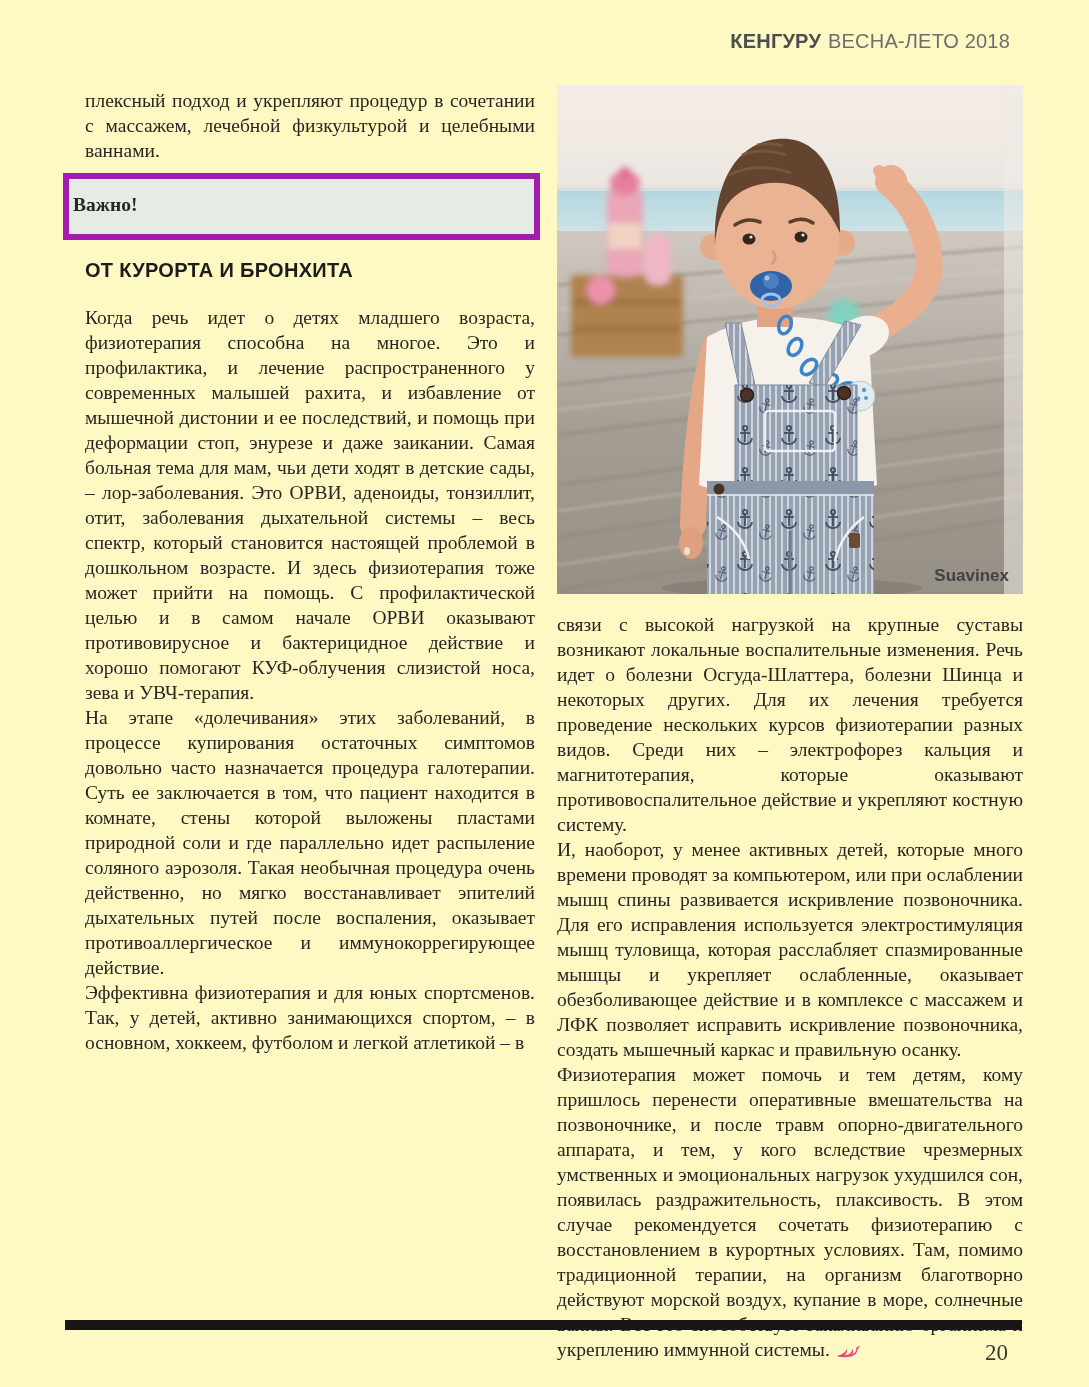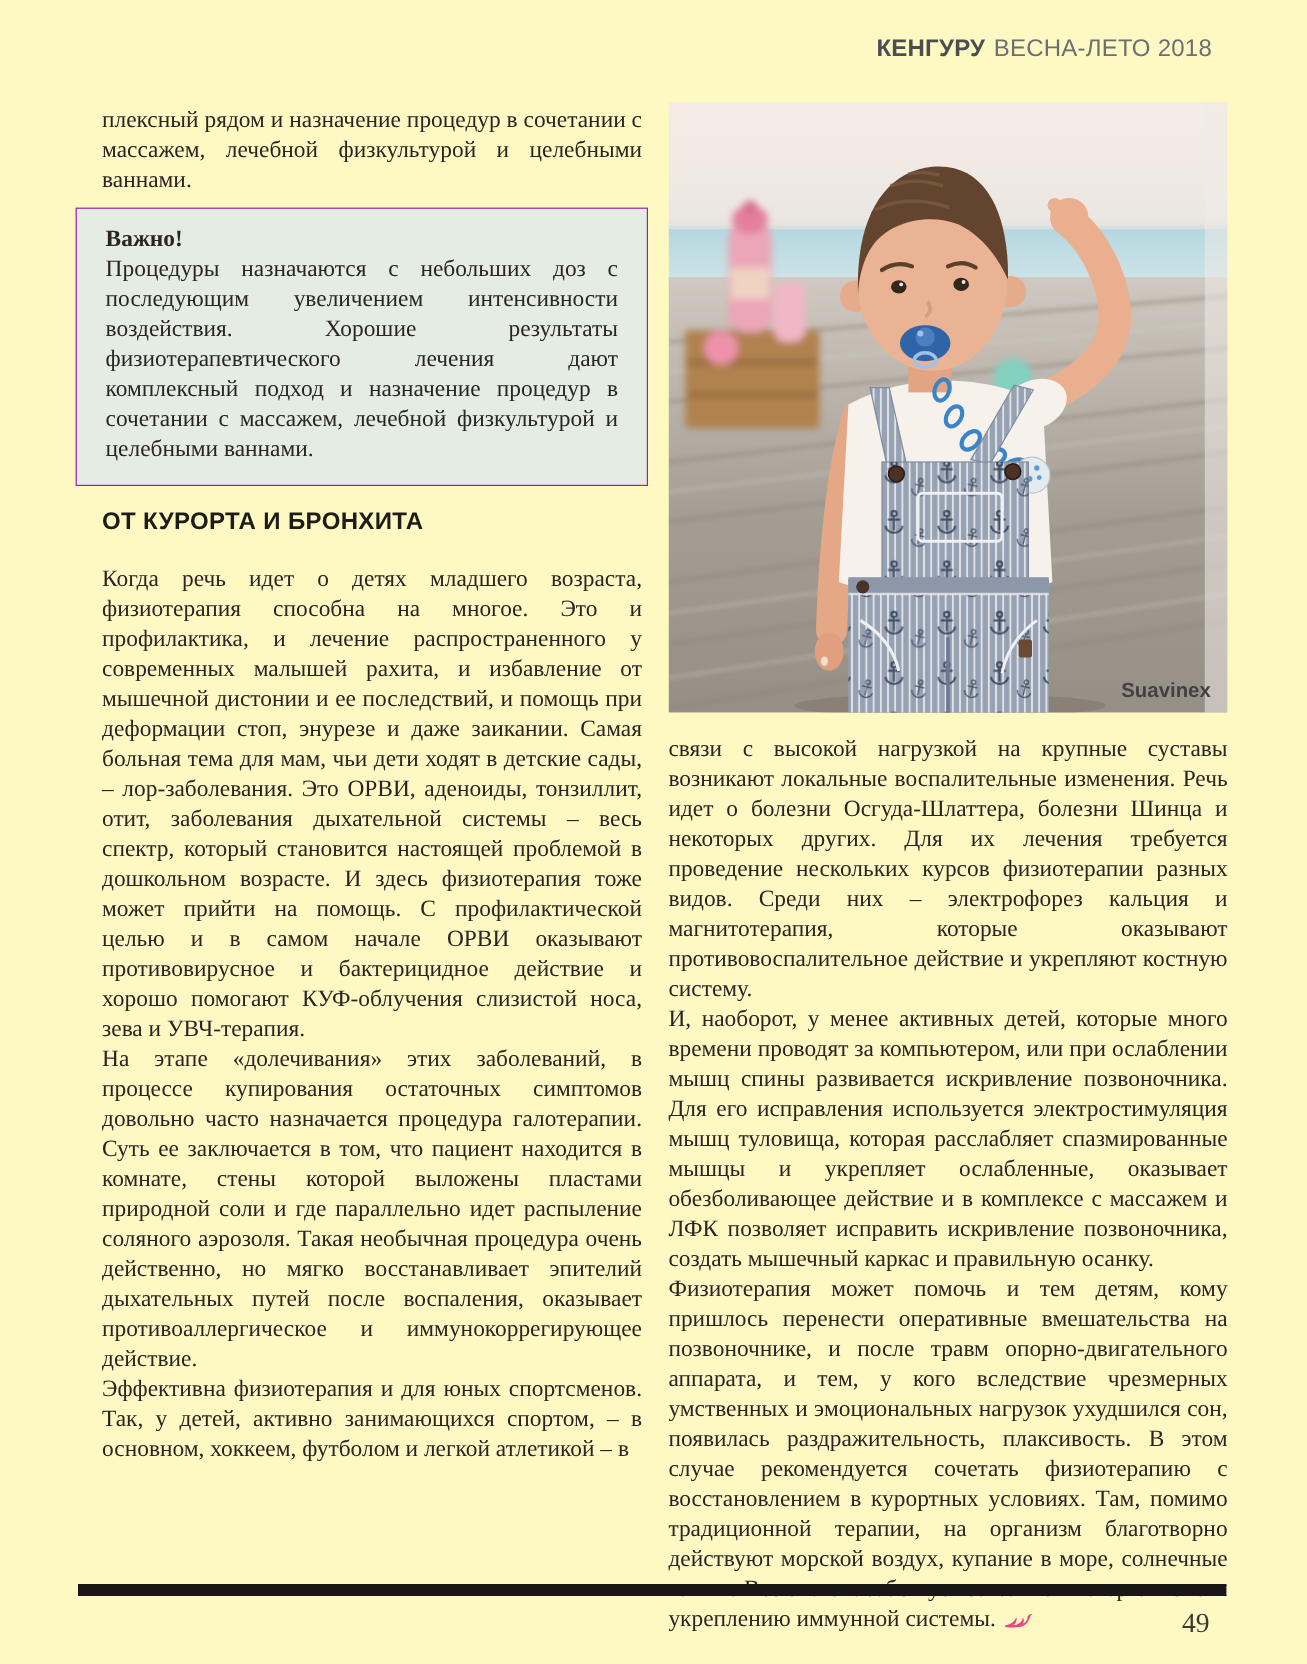--- a/index.html
+++ b/index.html
@@ -12,21 +12,21 @@
   .mag-header .mag-name{font-weight:700;color:#4c4d51;margin-right:7px;}
 
   
   .col-left{position:absolute;left:85px;top:88px;width:450px;}
   .col-right{position:absolute;left:557px;top:85px;width:466px;}
 
   p.body{margin:0;font-size:19.5px;line-height:25px;text-align:justify;}
 
   
   .important-box{box-sizing:border-box;margin:10px 0 0 -22px;width:477px;
-                 padding:13px 24px 17px;background:#e5ece4;border:1px solid #a21caf;}
+                 padding:13px 4px 17px;background:#e5ece4;border:6px solid #a21caf;}
   .important-box p{margin:0;font-size:19.5px;line-height:25px;text-align:justify;}
   .important-box .box-title{font-weight:700;text-align:left;}
 
   h2.section-heading{font-family:"Liberation Sans","DejaVu Sans",sans-serif;font-weight:700;
                      font-size:20px;line-height:20px;letter-spacing:.3px;color:#1d1c1a;
                      margin:20px 0 25px;}
   h2.second{margin-top:25px;margin-bottom:30px;}
 
   
   figure.photo{position:relative;margin:0 0 18px 0;width:466px;height:509px;overflow:hidden;}
@@ -44,25 +44,24 @@
 </head>
 <body>
 
 <div class="page">
 
   <div class="mag-header">
     <span class="mag-name">КЕНГУРУ</span><span>ВЕСНА-ЛЕТО 2018</span>
   </div>
 
   <div class="col-left">
-    <p class="body">плексный рядом и назначение процедур в сочетании с массажем, лечебной физкультурой и целебными ваннами.</p>
+    <p class="body">плексный подход и укрепляют процедур в сочетании с массажем, лечебной физкультурой и целебными ваннами.</p>
 
     <div class="important-box">
       <p class="box-title">Важно!</p>
-      <p>Процедуры назначаются с небольших доз с последующим увеличением интенсивности воздействия. Хорошие результаты физиотерапевтического лечения дают комплексный подход и назначение процедур в сочетании с массажем, лечебной физкультурой и целебными ваннами.</p>
     </div>
 
     <h2 class="section-heading">ОТ КУРОРТА И БРОНХИТА</h2>
     <p class="body">Когда речь идет о детях младшего возраста, физиотерапия способна на многое. Это и профилактика, и лечение распространенного у современных малышей рахита, и избавление от мышечной дистонии и ее последствий, и помощь при деформации стоп, энурезе и даже заикании. Самая больная тема для мам, чьи дети ходят в детские сады, – лор-заболевания. Это ОРВИ, аденоиды, тонзиллит, отит, заболевания дыхательной системы – весь спектр, который становится настоящей проблемой в дошкольном возрасте. И здесь физиотерапия тоже может прийти на помощь. С профилактической целью и в самом начале ОРВИ оказывают противовирусное и бактерицидное действие и хорошо помогают КУФ-облучения слизистой носа, зева и УВЧ-терапия.</p>
     <p class="body">На этапе «долечивания» этих заболеваний, в процессе купирования остаточных симптомов довольно часто назначается процедура галотерапии. Суть ее заключается в том, что пациент находится в комнате, стены которой выложены пластами природной соли и где параллельно идет распыление соляного аэрозоля. Такая необычная процедура очень действенно, но мягко восстанавливает эпителий дыхательных путей после воспаления, оказывает противоаллергическое и иммунокоррегирующее действие.</p>
 
     <p class="body">Эффективна физиотерапия и для юных спортсменов. Так, у детей, активно занимающихся спортом, – в основном, хоккеем, футболом и легкой атлетикой – в</p>
   </div>
 
   <div class="col-right">
@@ -216,15 +215,15 @@
 
     <p class="body">связи с высокой нагрузкой на крупные суставы возникают локальные воспалительные изменения. Речь идет о болезни Осгуда-Шлаттера, болезни Шинца и некоторых других. Для их лечения требуется проведение нескольких курсов физиотерапии разных видов. Среди них – электрофорез кальция и магнитотерапия, которые оказывают противовоспалительное действие и укрепляют костную систему.</p>
     <p class="body">И, наоборот, у менее активных детей, которые много времени проводят за компьютером, или при ослаблении мышц спины развивается искривление позвоночника. Для его исправления используется электростимуляция мышц туловища, которая расслабляет спазмированные мышцы и укрепляет ослабленные, оказывает обезболивающее действие и в комплексе с массажем и ЛФК позволяет исправить искривление позвоночника, создать мышечный каркас и правильную осанку.</p>
     <p class="body"><span>Физиотерапия может помочь и тем детям, кому пришлось перенести оперативные вмешательства на позвоночнике, и после травм опорно-двигательного аппарата, и тем, у кого вследствие чрезмерных умственных и эмоциональных нагрузок ухудшился сон, появилась раздражительность, плаксивость. В этом случае рекомендуется сочетать физиотерапию с восстановлением в курортных условиях. Там, помимо традиционной терапии, на организм благотворно действуют морской воздух, купание в море, солнечные ванны. Все это способствует закаливанию организма и укреплению иммунной системы.</span><span class="endmark"><svg width="25" height="17" viewBox="0 0 25 17" xmlns="http://www.w3.org/2000/svg">
             <path d="M1.5,13.5 C6,13 9.5,10.5 11,6.5 C11.6,9.5 10.5,12 8.5,13.2 C12.5,13.4 15.5,11 16.5,7 C17.5,8.5 17.3,10.5 16.3,12 C18.5,11.5 20,9.5 20.5,7 L21.7,7.6 C20.8,12.6 16.5,15.3 11,15 C7.5,15.6 4,15.3 1.5,14.6 Z" fill="#e84983"></path>
             <path d="M19.8,6.8 C21.2,4.6 22.8,3.7 24.4,4.1 C23.1,5 22.2,6.3 22,8 Z" fill="#e84983"></path>
           </svg></span></p>
   </div>
 
   <div class="footer-bar"></div>
-  <div class="page-number">49</div>
+  <div class="page-number">20</div>
 
 </div>
 
 </body></html>

